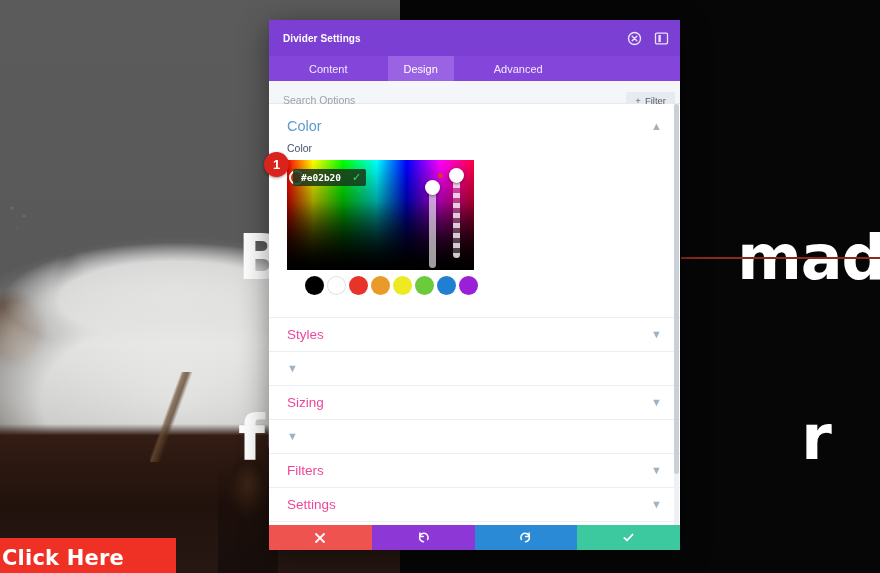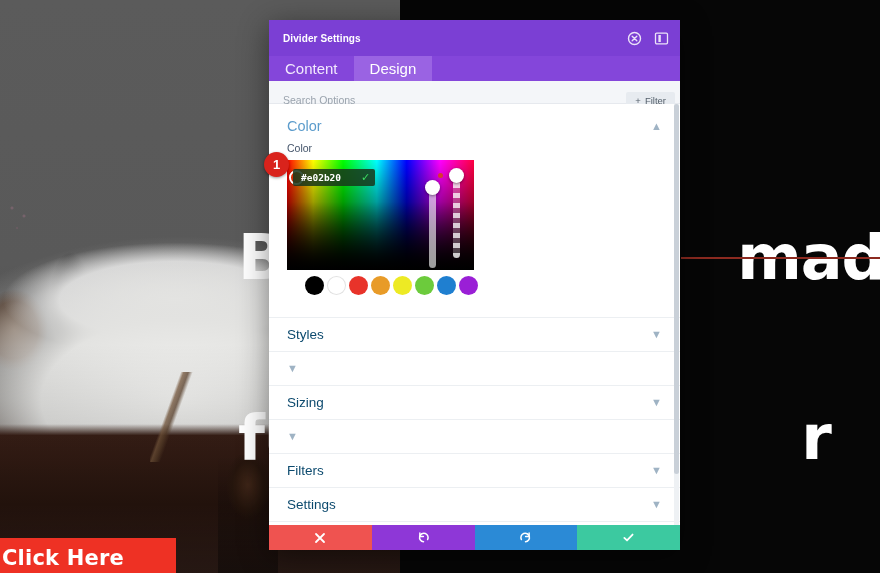--- a/index.html
+++ b/index.html
@@ -91,21 +91,21 @@
     display:flex; align-items:center; padding:0 10px 0 14px; flex:0 0 auto;
   }
   .m-title h1 { font-size:10px; font-weight:700; flex:1; letter-spacing:.1px; }
   .t-icons { display:flex; gap:10px; align-items:center; }
   .t-ic { width:17px; height:17px; opacity:.85; display:flex; align-items:center; justify-content:center; cursor:pointer; }
   .t-ic svg { display:block; }
 
   .m-tabs { height:25px; background:#8446da; display:flex; flex:0 0 auto; }
   .m-tab {
     padding:0 16px; height:25px; display:flex; align-items:center;
-    color:#f2e9fd; font-size:15px; cursor:pointer; white-space:nowrap;
+    color:#f2e9fd; font-size:11px; cursor:pointer; white-space:nowrap;margin-left:24px;
   }
   .m-tab.active { background:#9a63e3; color:#fff; font-weight:400; }
 
   .m-search {
     height:23px; background:#f4f6f9; border-bottom:1px solid #e6e9ee;
     display:flex; align-items:center; padding:16px 5px 0 14px; flex:0 0 auto;
   }
   .m-search .ph { flex:1; font-size:10.5px; color:#9aa3ad; }
   .filter-btn {
     background:#e7ebf0; color:#55606b; font-size:9.5px;
@@ -136,21 +136,21 @@
   }
   .sat-box::after{
     content:""; position:absolute; inset:0;
     background:linear-gradient(to top, rgba(0,0,0,.9) 0%, rgba(0,0,0,0) 62%);
     pointer-events:none;
   }
   
   .hex-chip {
     position:absolute; left:6px; top:9px; height:17px;
     background:rgba(25,55,28,.86); display:flex; align-items:center;
-    padding:0 5px 0 8px; gap:20px; z-index:6; border-radius:2px;
+    padding:0 5px 0 8px; gap:11px; z-index:6; border-radius:2px;
   }
   .hex-chip .val { color:#fff; font-size:9.5px; font-weight:700; font-family:"DejaVu Sans Mono", monospace; }
   .hex-chip .ok { color:#3ddc62; font-size:11px; }
   
   .sat-handle {
     position:absolute; left:2px; top:10px; width:15px; height:15px;
     border:2px solid #fff; border-radius:50%; z-index:5;
     box-shadow:0 0 2px rgba(0,0,0,.5);
   }
   
@@ -171,21 +171,21 @@
   .swatches { display:flex; gap:3px; padding:6px 18px 0 18px; }
   .sw { width:19px; height:19px; border-radius:50%; cursor:pointer; }
   .sw.white { box-shadow:inset 0 0 0 1px #e2e2e2; }
 
   .sec-divider { height:1px; background:#eceff2; margin:22px 0 0 0; }
 
   .acc-row {
     height:34px; display:flex; align-items:center;
     padding:0 18px; border-bottom:1px solid #eceff2; cursor:pointer;
   }
-  .acc-row .lbl { flex:1; color:#0c4a6e; font-size:13.5px; }
+  .acc-row .lbl { flex:1; color:#ec4899; font-size:13.5px; }
 
   
   .mscroll {
     position:absolute; right:1px; top:0; width:5px; height:100%;
     background:#eef1f4;
   }
   .mscroll .thumb {
     position:absolute; left:0; top:0; width:5px; height:370px;
     background:#c9d0d8; border-radius:3px;
   }
@@ -242,20 +242,21 @@
           <rect x="1.5" y="2.2" width="12" height="10.6" rx="1.2" fill="none" stroke="#ffffff" stroke-width="1.3"></rect>
           <rect x="4.4" y="4" width="2.4" height="7" fill="#ffffff"></rect>
         </svg>
       </span>
     </div>
   </div>
 
   <div class="m-tabs">
     <div class="m-tab">Content</div>
     <div class="m-tab active">Design</div>
+    <div class="m-tab">Advanced</div>
   </div>
 
   <div class="m-search">
     <div class="ph">Search Options</div>
     <div class="filter-btn">
       <span>+</span>
       <span>Filter</span>
     </div>
   </div>
 

